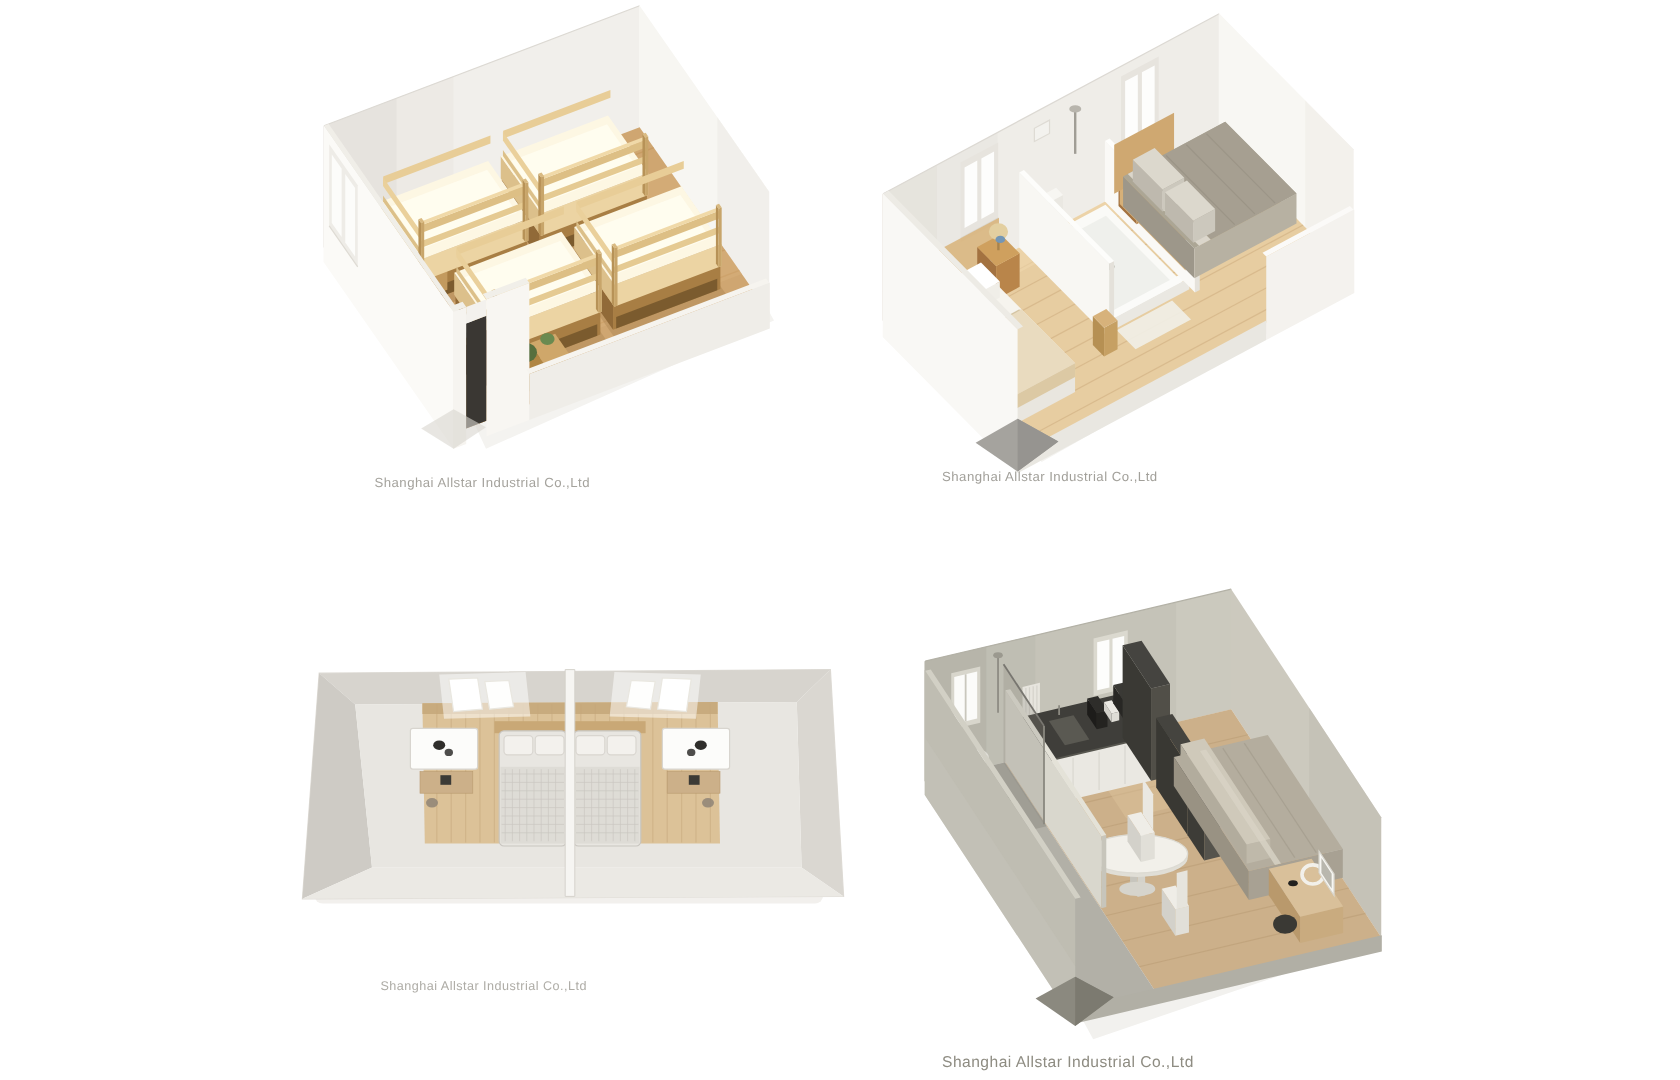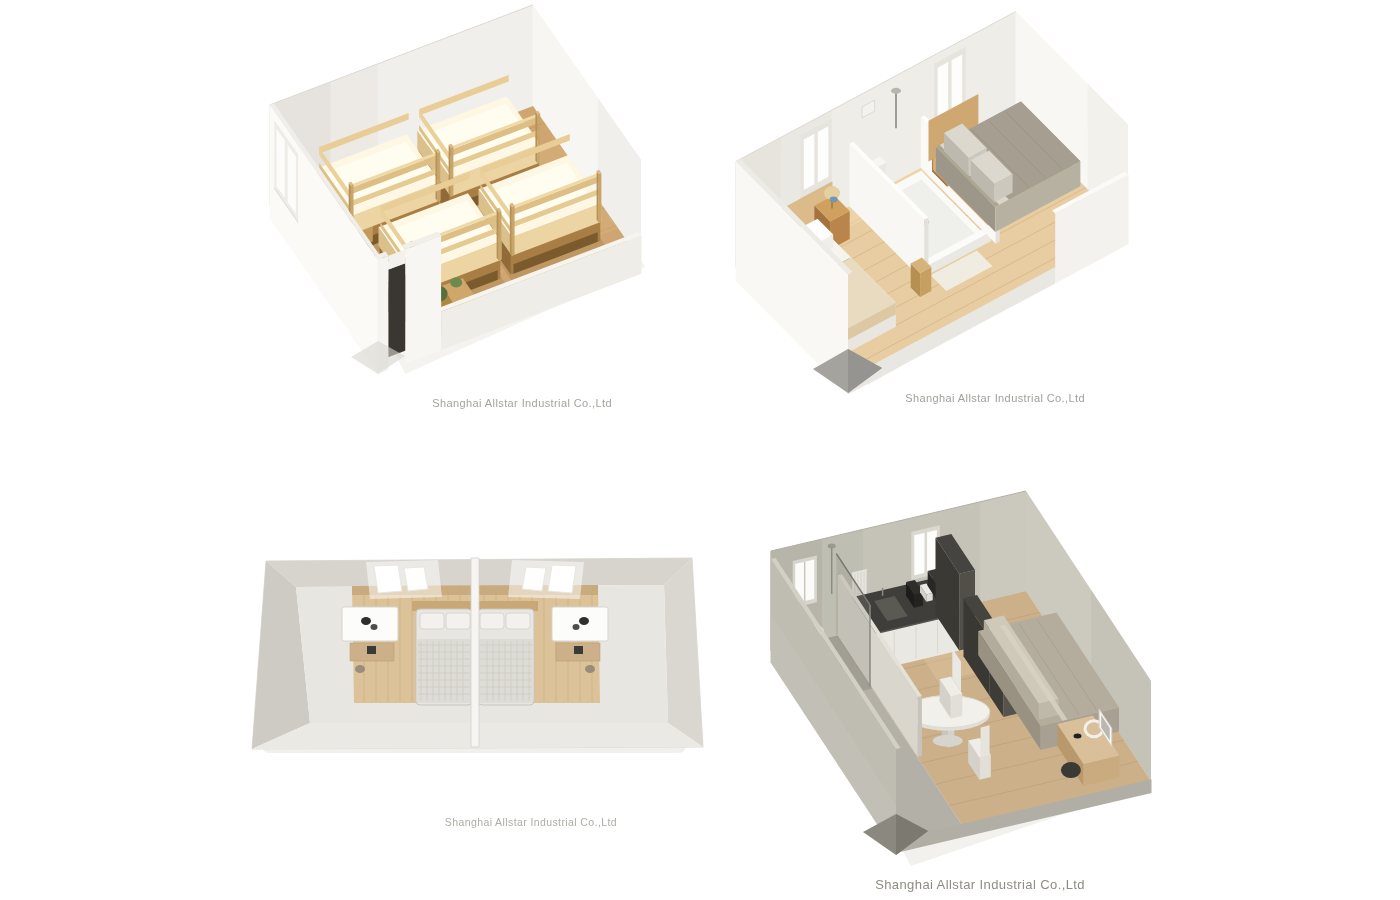--- a/index.html
+++ b/index.html
@@ -1,19 +1,19 @@
 <!DOCTYPE html>
 <html><head>
 <meta charset="utf-8">
 <style>
   html,body{margin:0;padding:0;}
   body{width:1400px;height:900px;background:#ffffff;position:relative;overflow:hidden;
        font-family:"Liberation Sans",sans-serif;}
   .panel-svg{position:absolute;}
-  .wm{position:absolute;width:300px;text-align:right;letter-spacing:0.4px;white-space:nowrap;}
+  .wm{position:absolute;width:300px;text-align:left;letter-spacing:0.4px;white-space:nowrap;}
   #wm1{left:312px;top:397px;font-size:11px;color:#a5a39d;}
   #wm2{left:785px;top:392px;font-size:11px;color:#a2a09a;}
   #wm3{left:317px;top:816px;font-size:10.5px;color:#aeaca6;}
   #wm4{left:785px;top:877px;font-size:13px;color:#8e8c82;}
 </style>
 </head>
 <body>
 
 <svg id="p1" class="panel-svg" style="left:255px;top:2px" width="400" height="380" viewBox="0 0 400 380">
     <polygon points="70.0,200.0 285.0,75.0 390.0,265.0 150.0,372.0" fill="#f4f3f0"></polygon>

